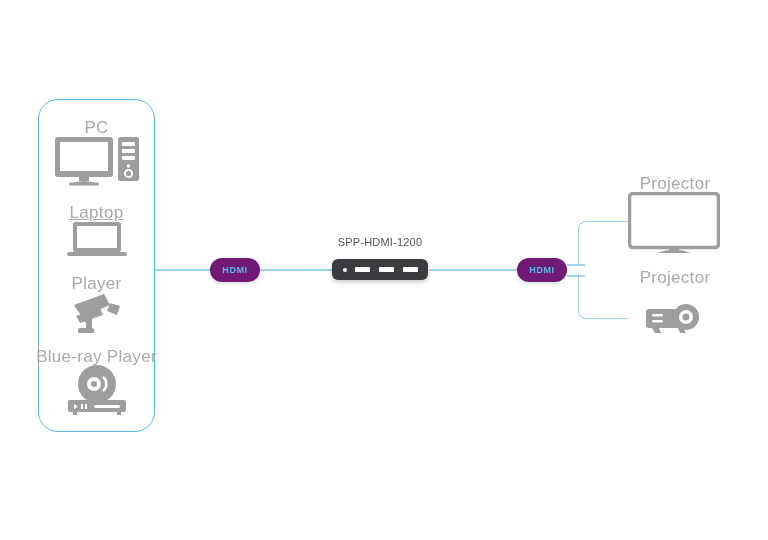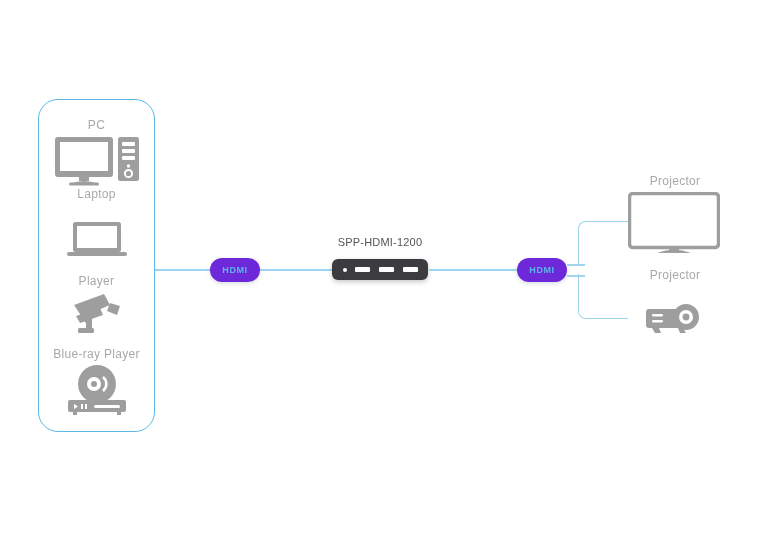--- a/index.html
+++ b/index.html
@@ -28,21 +28,21 @@
     width: 117px;
     height: 333px;
     border: 1.5px solid #5bb8e8;
     border-radius: 20px;
     box-sizing: border-box;
     background: #ffffff;
   }
 
   .dev-label {
     color: #a9a9a9;
-    font-size: 12px;
+    font-size: 17px;
     letter-spacing: 0.3px;
     text-align: center;
     white-space: nowrap;
   }
   .dev-title {
     color: #9e9e9e;
   }
 
   
   .line-h {
@@ -53,21 +53,21 @@
     border-color: #9ed4f0;
     border-style: solid;
     box-sizing: border-box;
   }
 
   
   .hdmi-pill {
     width: 50px;
     height: 24px;
     border-radius: 12px;
-    background: #6d28d9;
+    background: #701a75;
     box-shadow: 0 1.5px 4px rgba(120,140,155,0.30);
     display: flex;
     align-items: center;
     justify-content: center;
   }
   .hdmi-pill span {
     color: #5ab6ea;
     font-size: 9px;
     font-weight: bold;
     letter-spacing: 0.6px;
@@ -126,21 +126,21 @@
       <rect x="15" y="46.5" width="30" height="3" rx="1.5" fill="#9e9e9e"></rect>
       <rect x="64" y="1" width="21" height="44" rx="2.5" fill="#9e9e9e"></rect>
       <rect x="68" y="6" width="13" height="4" rx="1" fill="#ffffff"></rect>
       <rect x="68" y="13" width="13" height="4" rx="1" fill="#ffffff"></rect>
       <rect x="68" y="20" width="13" height="4" rx="1" fill="#ffffff"></rect>
       <circle cx="74.5" cy="30" r="1.7" fill="#ffffff"></circle>
       <circle cx="74.5" cy="37.5" r="3.6" fill="none" stroke="#ffffff" stroke-width="2"></circle>
     </svg>
   </div>
 
-  <div class="abs dev-label" style="left:38px; top:187px; width:117px;">Laptop</div>
+  <div class="abs dev-label" style="left:38px; top:203px; width:117px;text-decoration:underline;">Laptop</div>
   <div class="abs" style="left:67px; top:221px;">
     <svg width="60" height="36" viewBox="0 0 60 36">
       <rect x="6" y="1" width="48" height="30" rx="2.5" fill="#9e9e9e"></rect>
       <rect x="10" y="5" width="40" height="22" fill="#ffffff"></rect>
       <rect x="0" y="31" width="60" height="4" rx="2" fill="#9e9e9e"></rect>
     </svg>
   </div>
 
   <div class="abs dev-label" style="left:38px; top:274px; width:117px;">Player</div>
   <div class="abs" style="left:70px; top:292px;">

